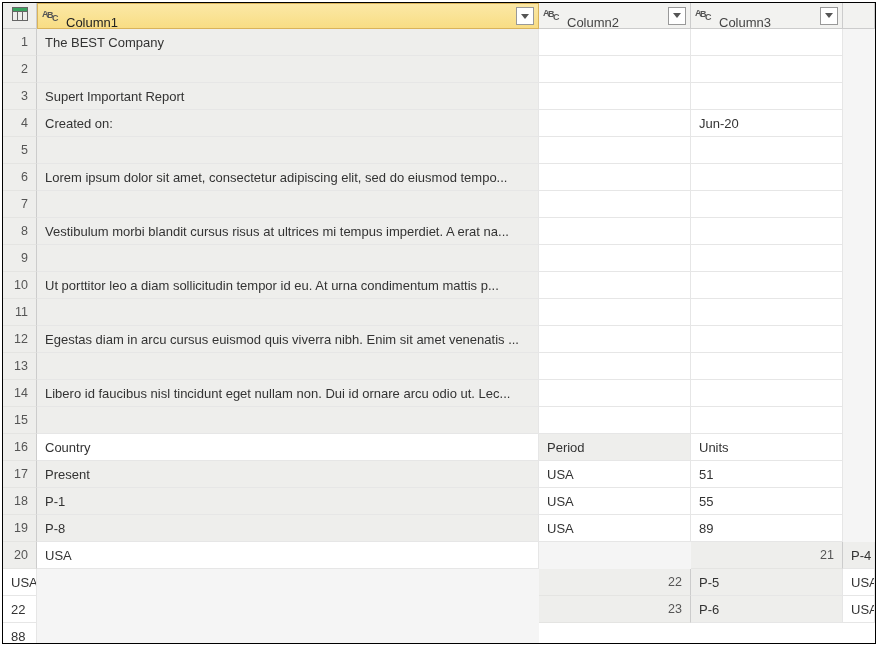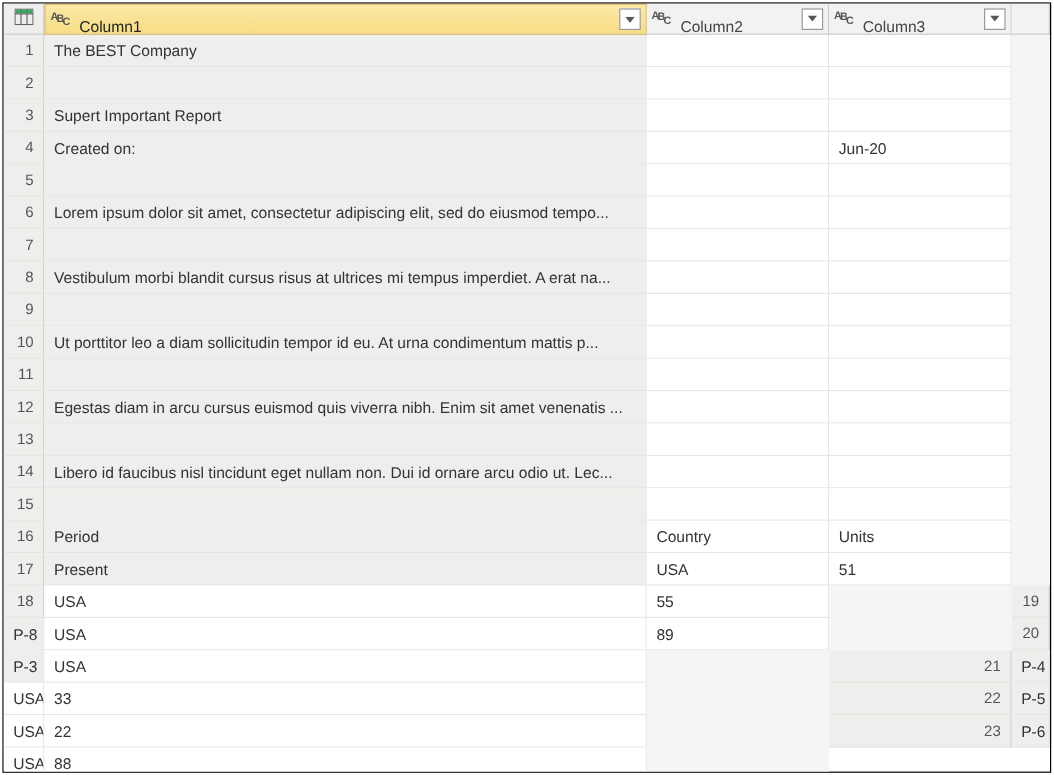--- a/index.html
+++ b/index.html
@@ -233,46 +233,45 @@
       <div class="cell sel">Libero id faucibus nisl tincidunt eget nullam non. Dui id ornare arcu odio ut. Lec...</div>
       <div class="cell"></div>
       <div class="cell"></div>
       <div class="blank-col"></div>
       <div class="rownum">15</div>
       <div class="cell sel"></div>
       <div class="cell"></div>
       <div class="cell"></div>
       <div class="blank-col"></div>
       <div class="rownum">16</div>
+      <div class="cell">Country</div>
       <div class="cell sel">Period</div>
-      <div class="cell">Country</div>
       <div class="cell">Units</div>
       <div class="blank-col"></div>
       <div class="rownum">17</div>
       <div class="cell sel">Present</div>
       <div class="cell">USA</div>
       <div class="cell">51</div>
       <div class="blank-col"></div>
       <div class="rownum">18</div>
+      <div class="cell sel">P-1</div>
       <div class="cell">USA</div>
       <div class="cell">55</div>
       <div class="blank-col"></div>
       <div class="rownum">19</div>
       <div class="cell sel">P-8</div>
       <div class="cell">USA</div>
       <div class="cell">89</div>
       <div class="blank-col"></div>
       <div class="rownum">20</div>
-      <div class="cell sel">P-3</div>
       <div class="cell">USA</div>
       <div class="blank-col"></div>
       <div class="rownum">21</div>
       <div class="cell sel">P-4</div>
       <div class="cell">USA</div>
-      <div class="cell">33</div>
       <div class="blank-col"></div>
       <div class="rownum">22</div>
       <div class="cell sel">P-5</div>
       <div class="cell">USA</div>
       <div class="cell">22</div>
       <div class="blank-col"></div>
       <div class="rownum">23</div>
       <div class="cell sel">P-6</div>
       <div class="cell">USA</div>
       <div class="cell">88</div>

